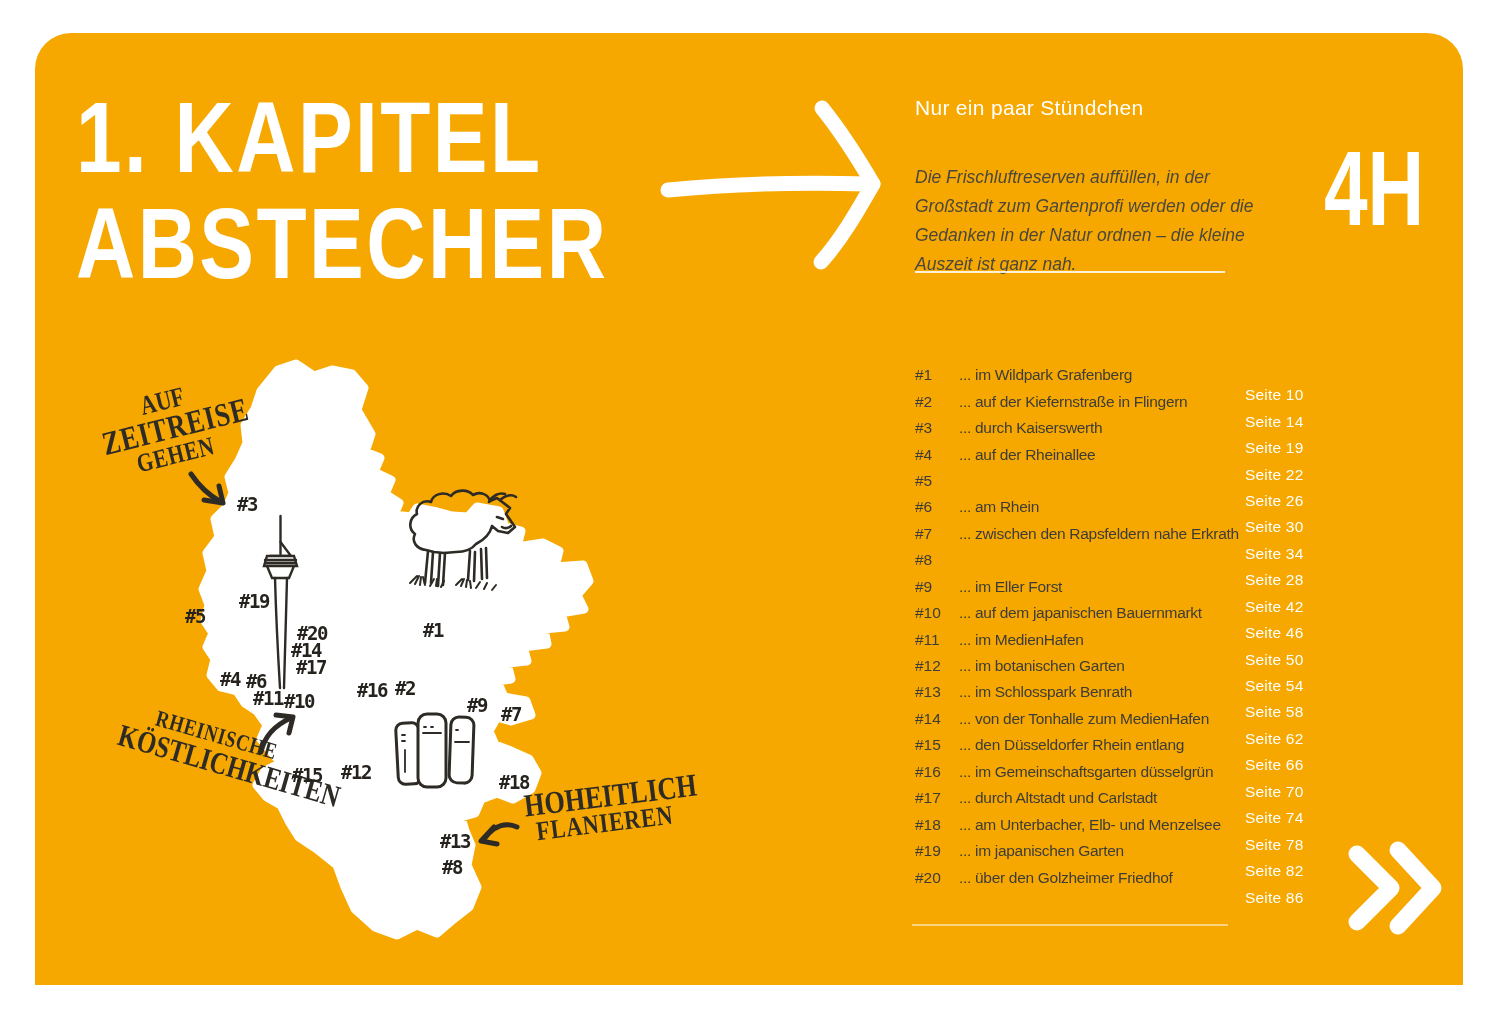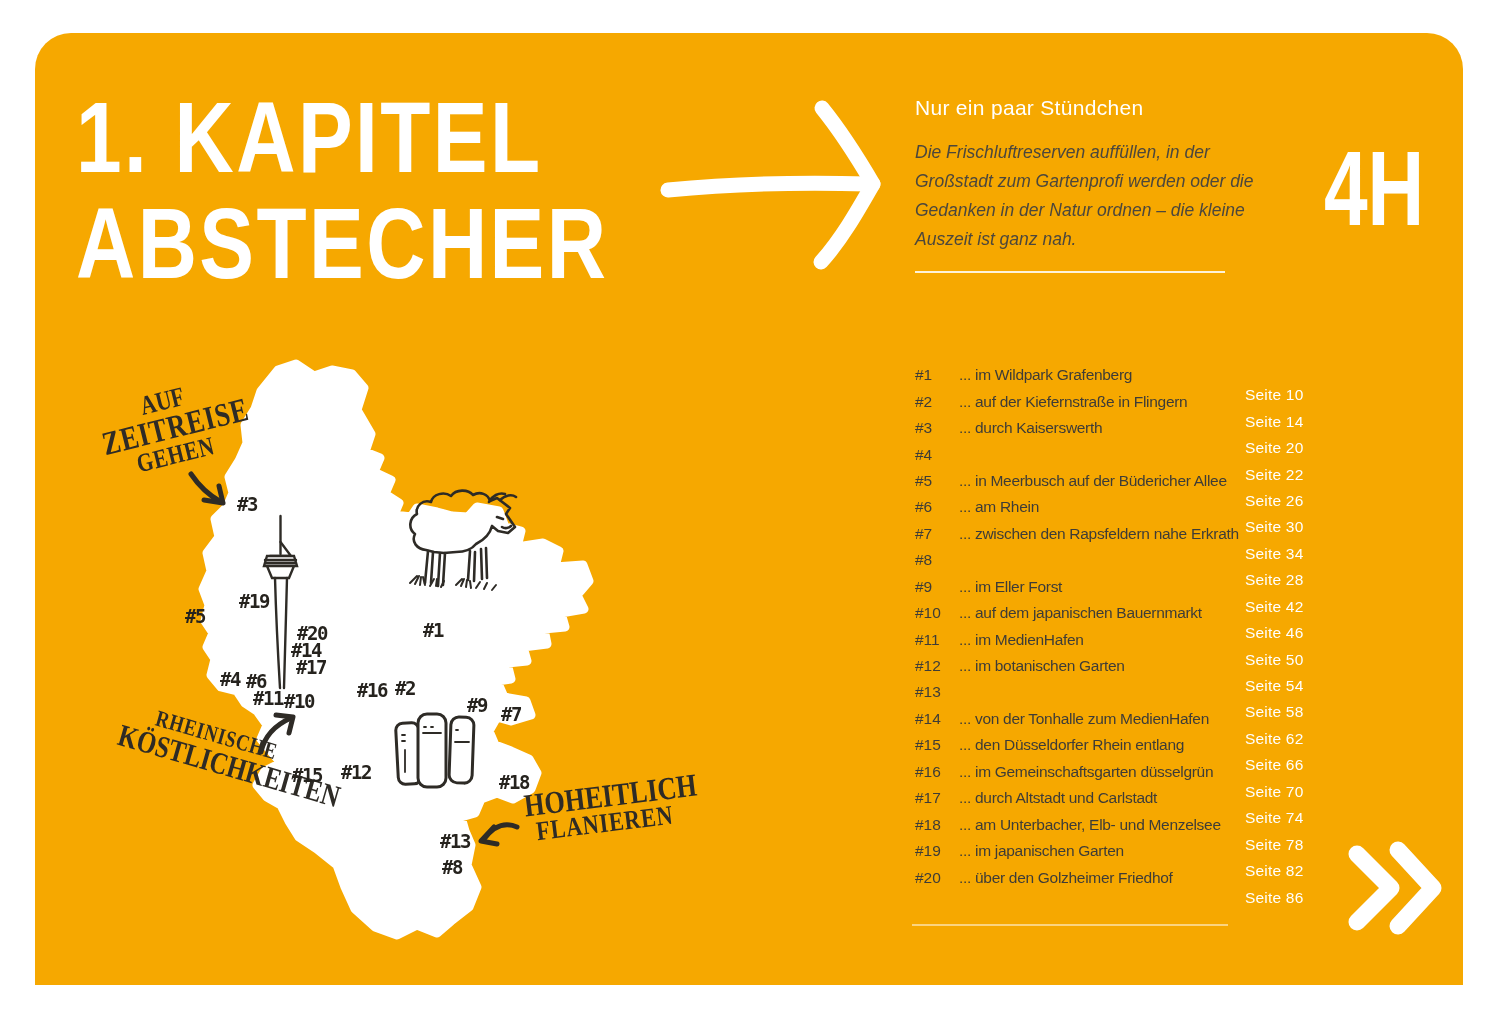--- a/index.html
+++ b/index.html
@@ -20,21 +20,21 @@
     transform:scaleX(.82);transform-origin:0 0;white-space:nowrap;
   }
   .duration{
     position:absolute;left:1324px;top:138px;color:#fff;font-weight:900;
     font-size:106px;line-height:100px;transform:scaleX(.74);transform-origin:0 0;
   }
   .intro-heading{
     position:absolute;left:915px;top:96px;color:#fff;font-size:21px;letter-spacing:.3px;
   }
   .intro-text{
-    position:absolute;left:915px;top:138px;color:#4c473c;font-style:italic;
+    position:absolute;left:915px;top:163px;color:#4c473c;font-style:italic;
     font-size:17.5px;line-height:29px;white-space:pre;
   }
   .rule{position:absolute;height:2px;background:rgba(255,255,255,.85);}
   .rule-top{left:915px;top:271px;width:310px;}
   .rule-bottom{left:912px;top:924px;width:316px;background:rgba(255,255,255,.5);}
 
   .toc{position:absolute;left:915px;top:362px;width:395px;font-size:15.5px;color:#3E3C37;}
   .toc-row{position:relative;height:26.45px;display:flex;align-items:center;white-space:nowrap;}
   .toc-num{width:44px;flex:none;}
   .toc-title{flex:1;letter-spacing:-.3px;}
@@ -173,29 +173,29 @@
         <span class="toc-page">Seite 10</span>
       </div>
       <div class="toc-row">
         <span class="toc-num">#2</span>
         <span class="toc-title">... auf der Kiefernstraße in Flingern</span>
         <span class="toc-page">Seite 14</span>
       </div>
       <div class="toc-row">
         <span class="toc-num">#3</span>
         <span class="toc-title">... durch Kaiserswerth</span>
-        <span class="toc-page">Seite 20</span>
+        <span class="toc-page">Seite 19</span>
       </div>
       <div class="toc-row">
         <span class="toc-num">#4</span>
+        <span class="toc-title">... auf der Rheinallee</span>
         <span class="toc-page">Seite 22</span>
       </div>
       <div class="toc-row">
         <span class="toc-num">#5</span>
-        <span class="toc-title">... in Meerbusch auf der Büdericher Allee</span>
         <span class="toc-page">Seite 26</span>
       </div>
       <div class="toc-row">
         <span class="toc-num">#6</span>
         <span class="toc-title">... am Rhein</span>
         <span class="toc-page">Seite 30</span>
       </div>
       <div class="toc-row">
         <span class="toc-num">#7</span>
         <span class="toc-title">... zwischen den Rapsfeldern nahe Erkrath</span>
@@ -220,20 +220,21 @@
         <span class="toc-title">... im MedienHafen</span>
         <span class="toc-page">Seite 50</span>
       </div>
       <div class="toc-row">
         <span class="toc-num">#12</span>
         <span class="toc-title">... im botanischen Garten</span>
         <span class="toc-page">Seite 54</span>
       </div>
       <div class="toc-row">
         <span class="toc-num">#13</span>
+        <span class="toc-title">... im Schlosspark Benrath</span>
         <span class="toc-page">Seite 58</span>
       </div>
       <div class="toc-row">
         <span class="toc-num">#14</span>
         <span class="toc-title">... von der Tonhalle zum MedienHafen</span>
         <span class="toc-page">Seite 62</span>
       </div>
       <div class="toc-row">
         <span class="toc-num">#15</span>
         <span class="toc-title">... den Düsseldorfer Rhein entlang</span>

